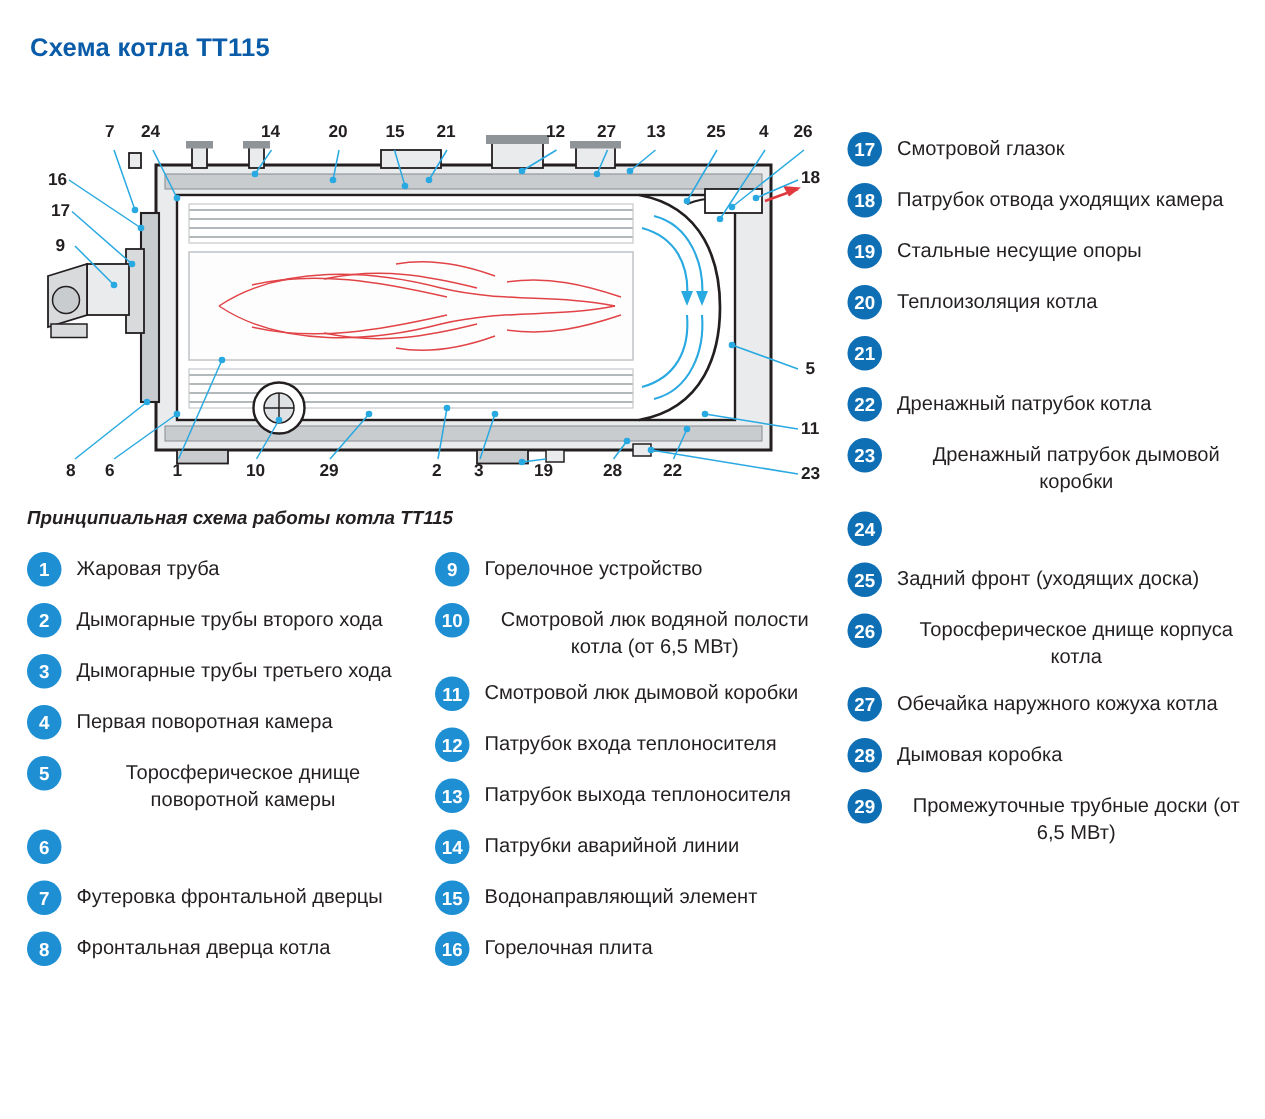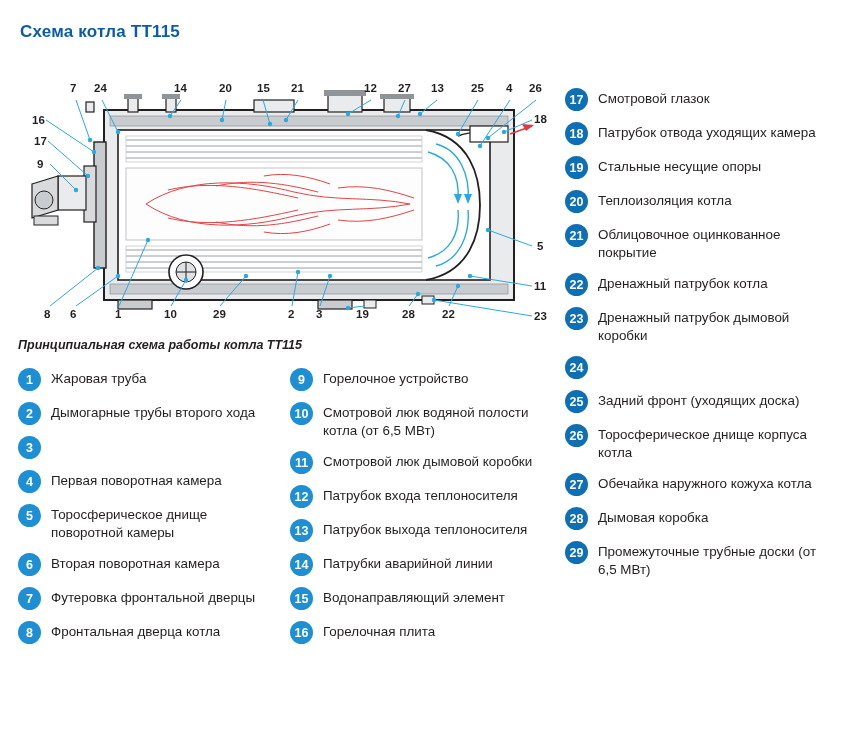--- a/index.html
+++ b/index.html
@@ -40,20 +40,21 @@
     width:23px;height:23px;border-radius:50%;
     background:#1f8fd4;color:#fff;
     font-size:12.5px;font-weight:700;
     display:flex;align-items:center;justify-content:center;
     margin-right:10px;
   }
   .legend-num.dark{background:#0f6fb5;}
   .legend-text{
     font-size:13.4px;line-height:18px;color:#231f20;
     padding-top:2px;
+    text-align:center;
   }
   
   .call{
     position:absolute;font-size:11.5px;font-weight:700;color:#231f20;
   }
 </style>
 </head>
 <body>
 
 <div id="page-title">Схема котла ТТ115</div>
@@ -260,32 +261,32 @@
   <div class="legend-item">
     <span class="legend-num">1</span>
     <span class="legend-text">Жаровая труба</span>
   </div>
   <div class="legend-item">
     <span class="legend-num">2</span>
     <span class="legend-text">Дымогарные трубы второго хода</span>
   </div>
   <div class="legend-item">
     <span class="legend-num">3</span>
+    <span class="legend-text">Дымогарные трубы третьего хода</span>
   </div>
   <div class="legend-item">
     <span class="legend-num">4</span>
     <span class="legend-text">Первая поворотная камера</span>
   </div>
   <div class="legend-item">
     <span class="legend-num">5</span>
     <span class="legend-text">Торосферическое днище поворотной камеры</span>
   </div>
   <div class="legend-item">
     <span class="legend-num">6</span>
-    <span class="legend-text">Вторая поворотная камера</span>
   </div>
   <div class="legend-item">
     <span class="legend-num">7</span>
     <span class="legend-text">Футеровка фронтальной дверцы</span>
   </div>
   <div class="legend-item">
     <span class="legend-num">8</span>
     <span class="legend-text">Фронтальная дверца котла</span>
   </div>
 </div>
@@ -337,21 +338,20 @@
   <div class="legend-item">
     <span class="legend-num dark">19</span>
     <span class="legend-text">Стальные несущие опоры</span>
   </div>
   <div class="legend-item">
     <span class="legend-num dark">20</span>
     <span class="legend-text">Теплоизоляция котла</span>
   </div>
   <div class="legend-item">
     <span class="legend-num dark">21</span>
-    <span class="legend-text">Облицовочное оцинкованное покрытие</span>
   </div>
   <div class="legend-item">
     <span class="legend-num dark">22</span>
     <span class="legend-text">Дренажный патрубок котла</span>
   </div>
   <div class="legend-item">
     <span class="legend-num dark">23</span>
     <span class="legend-text">Дренажный патрубок дымовой коробки</span>
   </div>
   <div class="legend-item">

